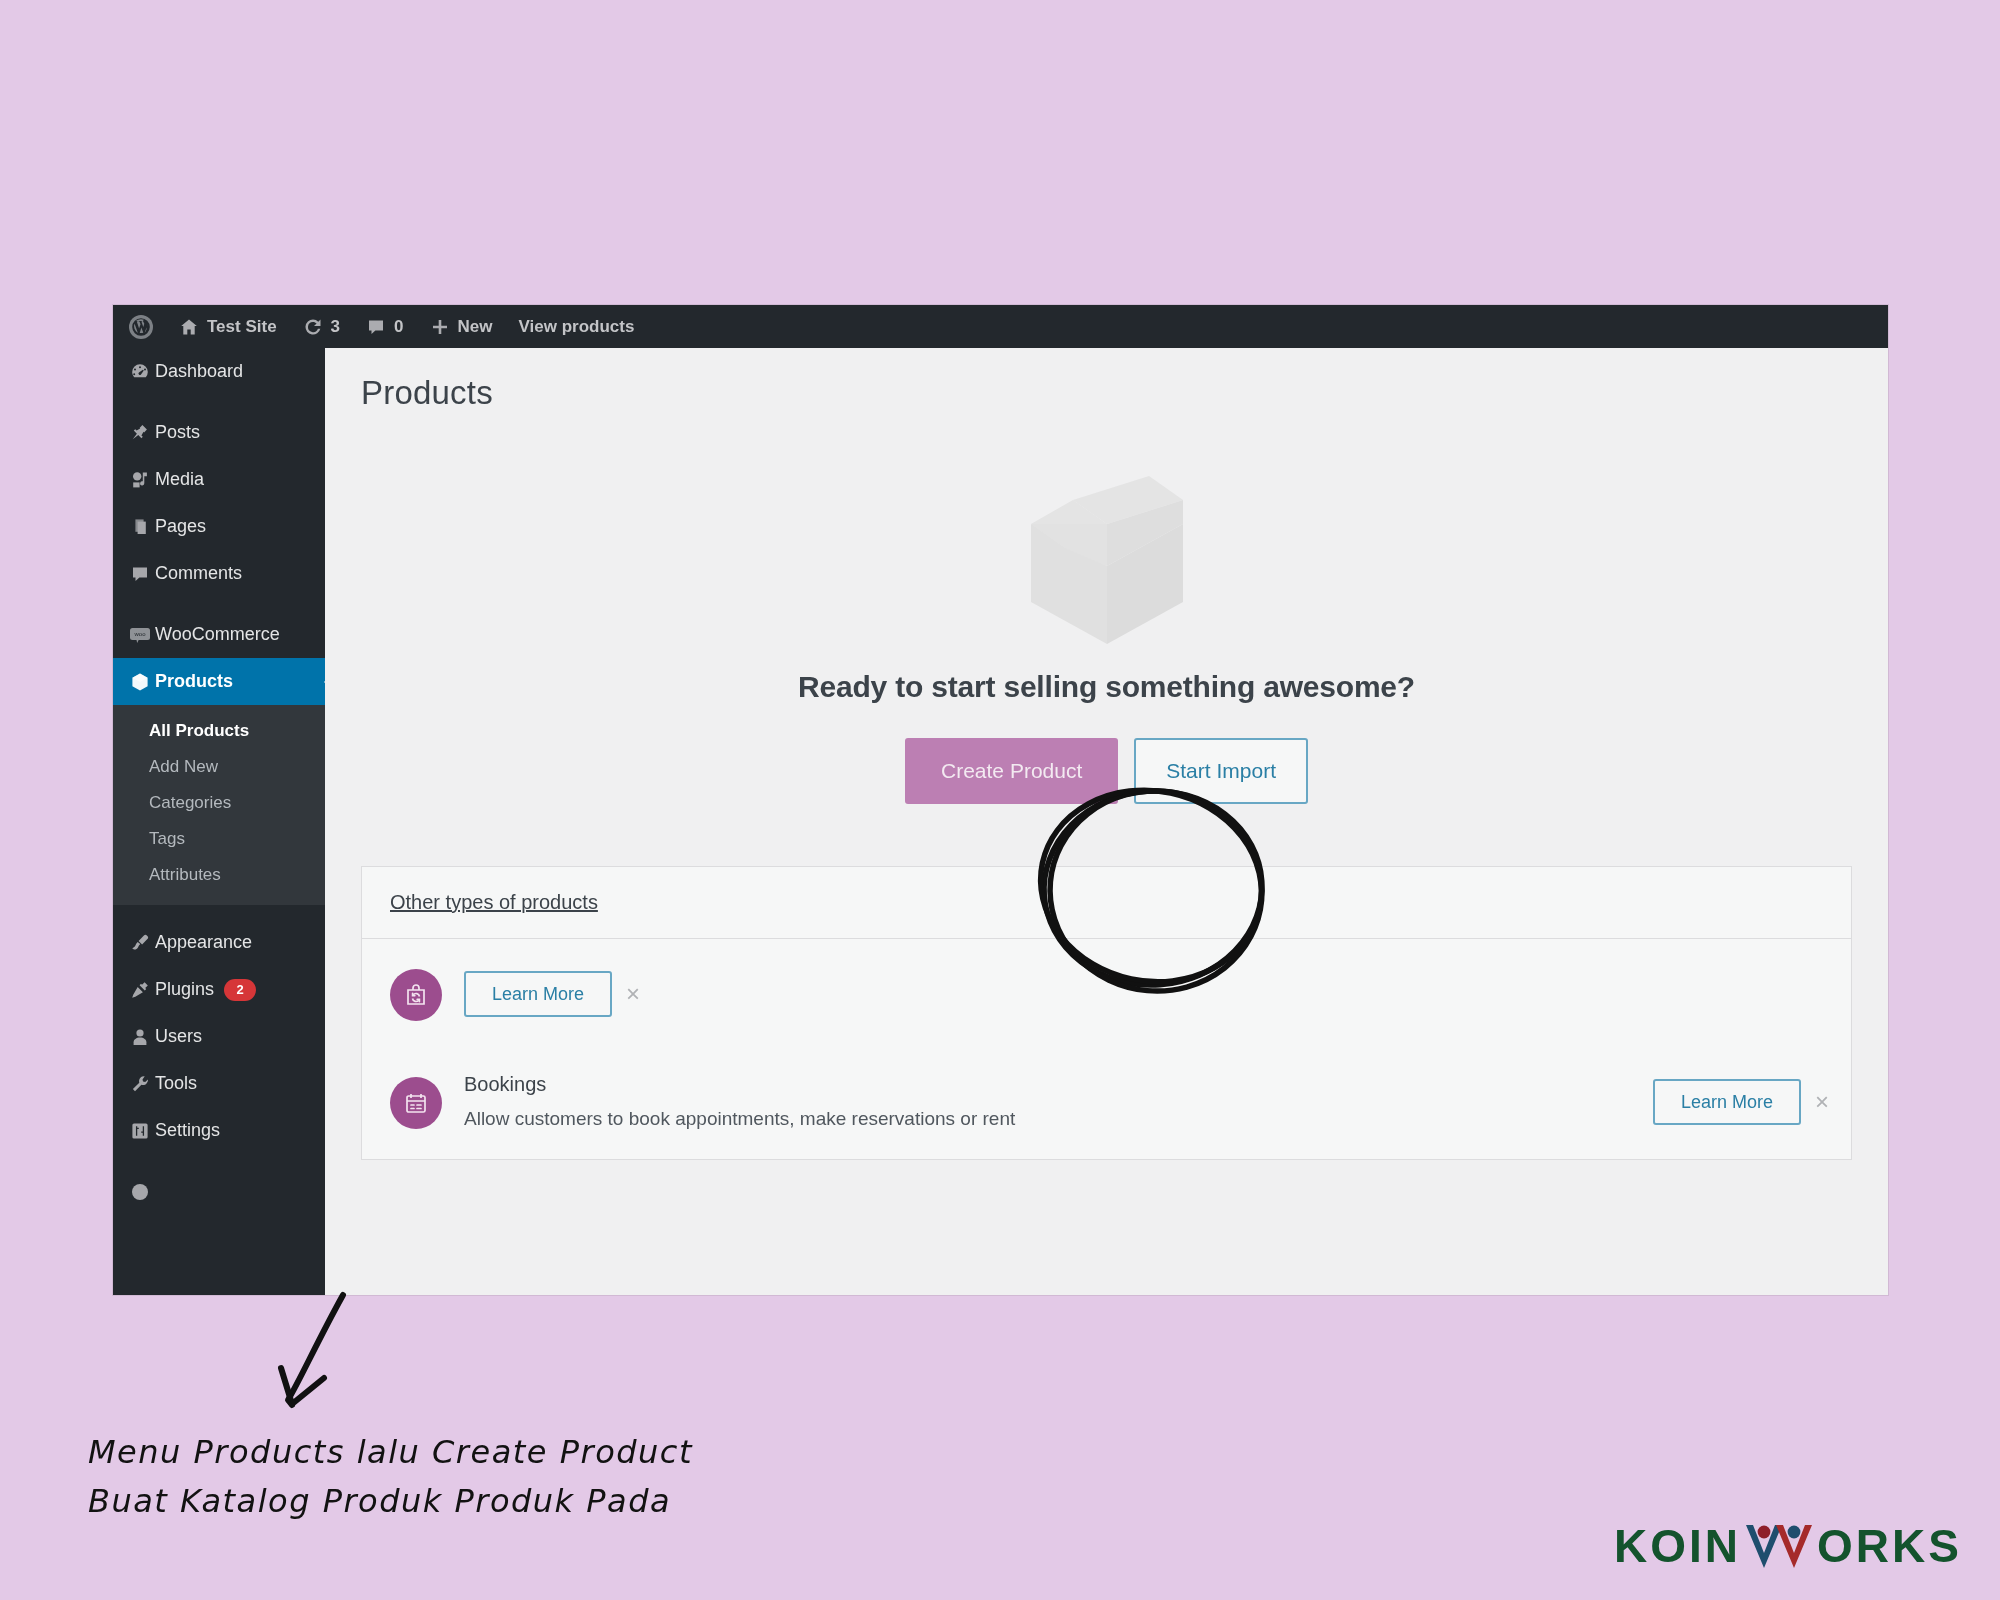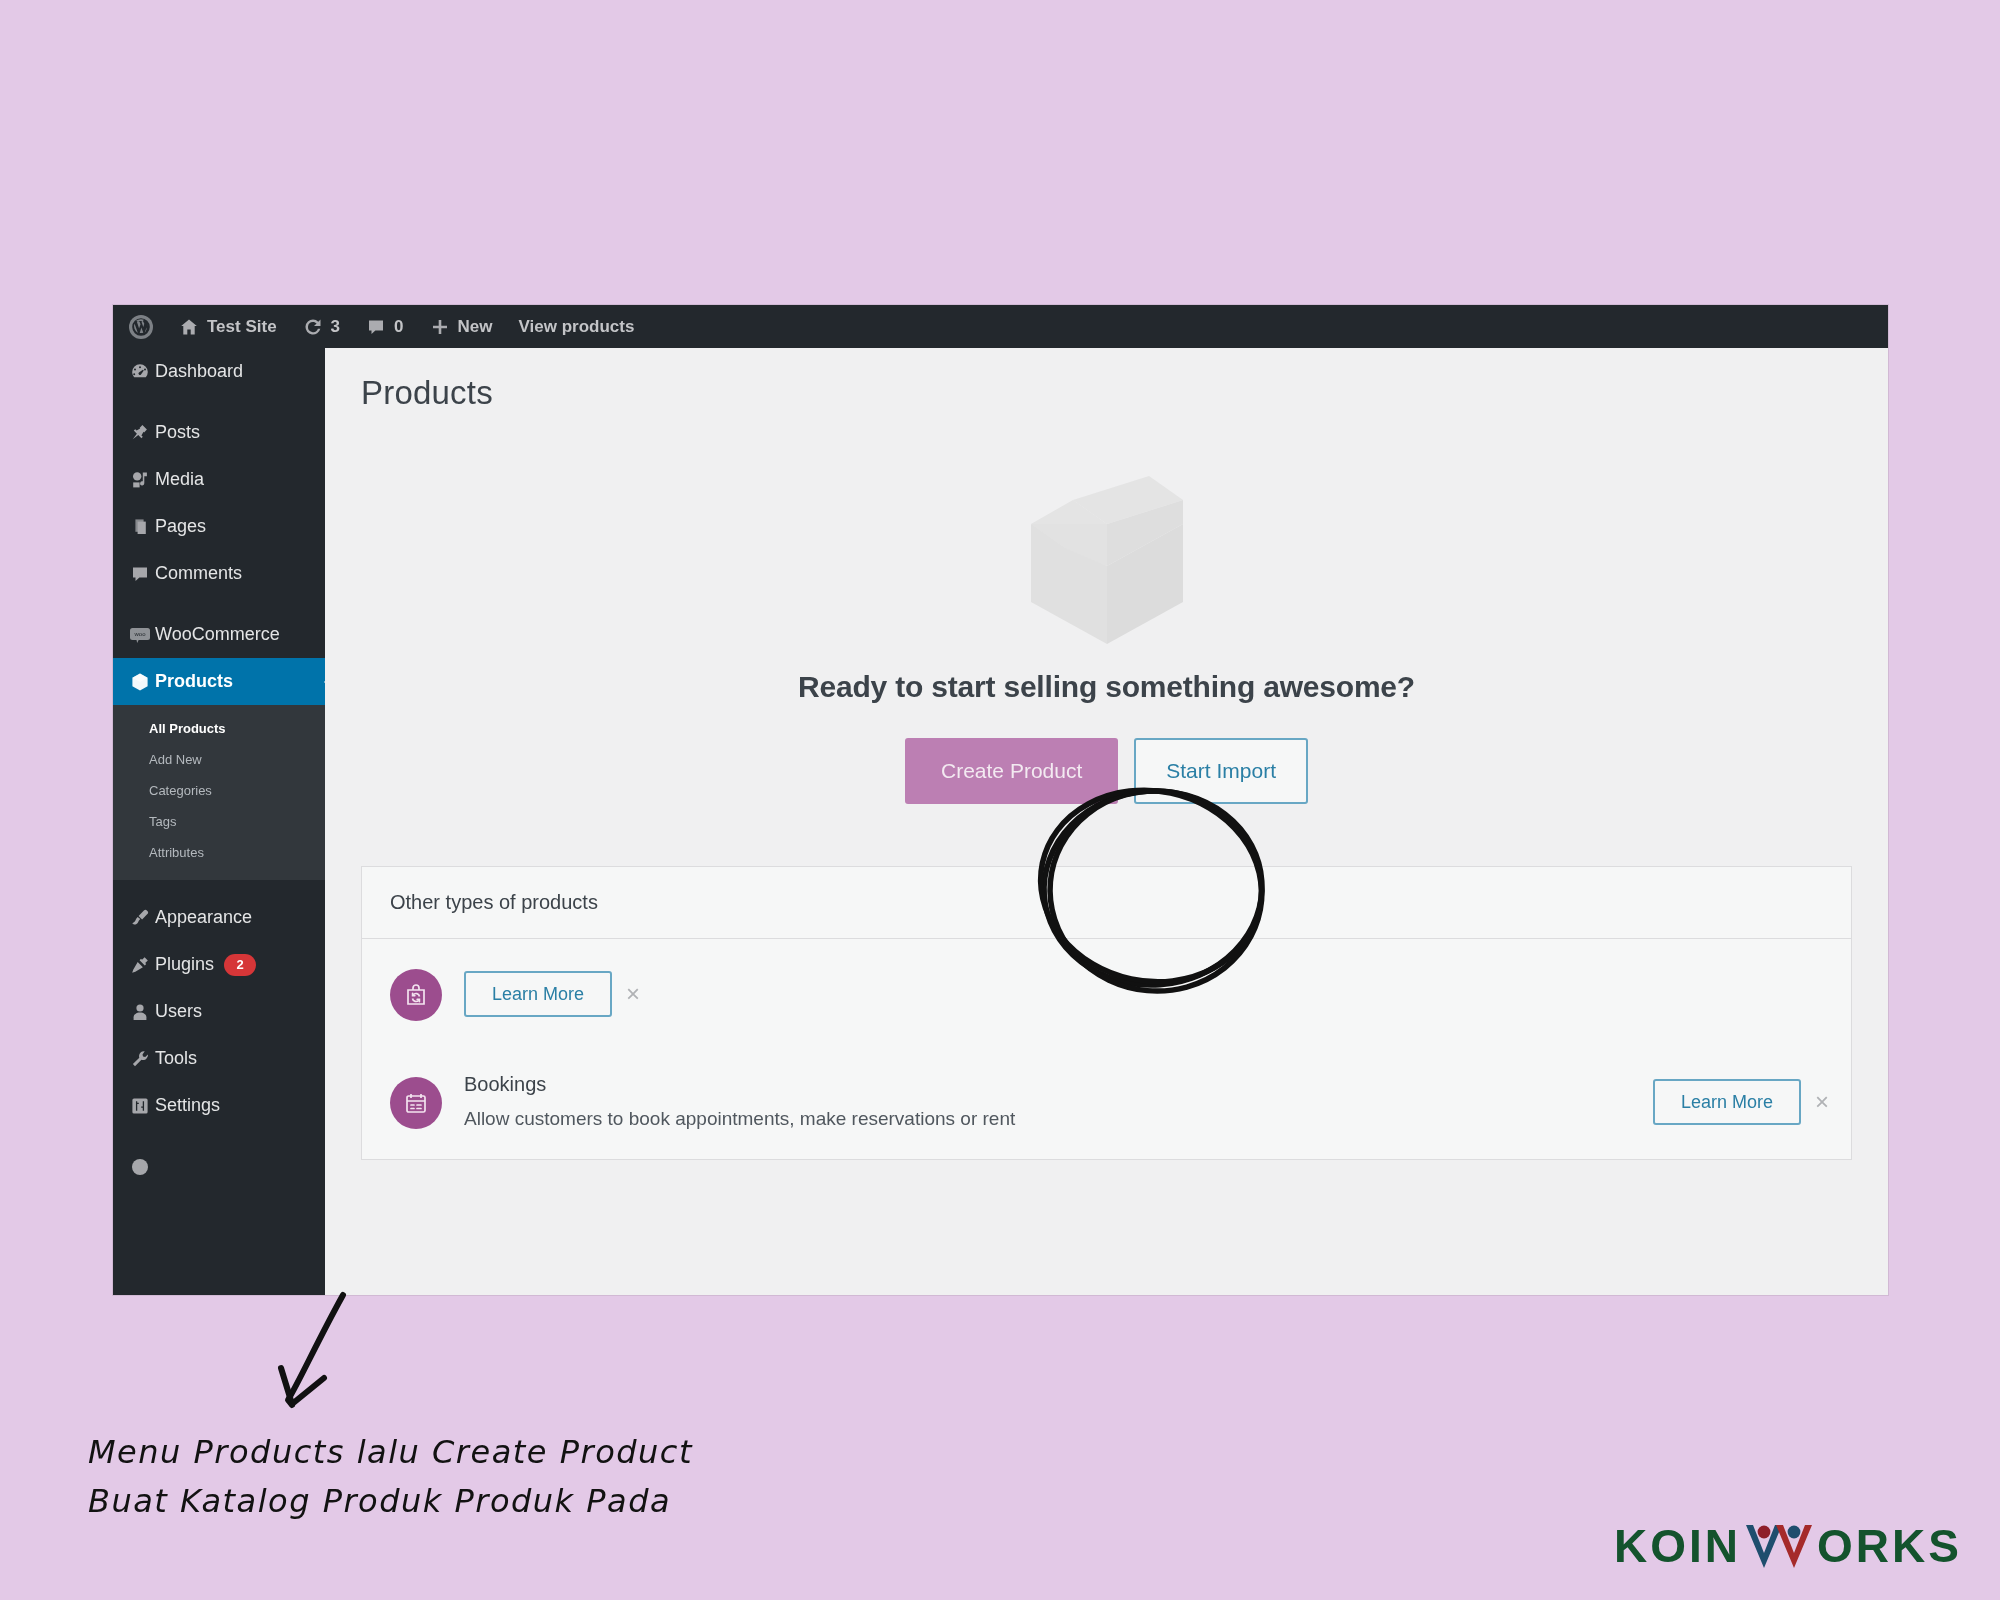--- a/index.html
+++ b/index.html
@@ -121,21 +121,21 @@
     font-weight: bold;
     margin-left: 6px;
   }
   #submenu {
     background: #32373c;
     padding: 8px 0 12px 0;
   }
   .submenu-item {
     padding: 8px 0 8px 36px;
     color: #b4b9be;
-    font-size: 13px;
+    font-size: 17px;
   }
   .submenu-item.current {
     color: #fff;
     font-weight: bold;
   }
 
   
   #content {
     position: absolute;
     left: 212px; top: 43px;
@@ -202,20 +202,21 @@
   #other-card {
     margin: 62px 36px 0 36px;
     background: #f6f7f7;
     border: 1px solid #dcdcde;
   }
   #other-card-head {
     padding: 24px 28px;
     border-bottom: 1px solid #dcdcde;
     font-size: 20px;
     color: #3c434a;
+    text-decoration: underline;
   }
   .prod-row {
     display: flex;
     align-items: flex-start;
     padding: 26px 22px 26px 28px;
     gap: 22px;
   }
   .prod-ico {
     flex: 0 0 52px;
     width: 52px; height: 52px;

